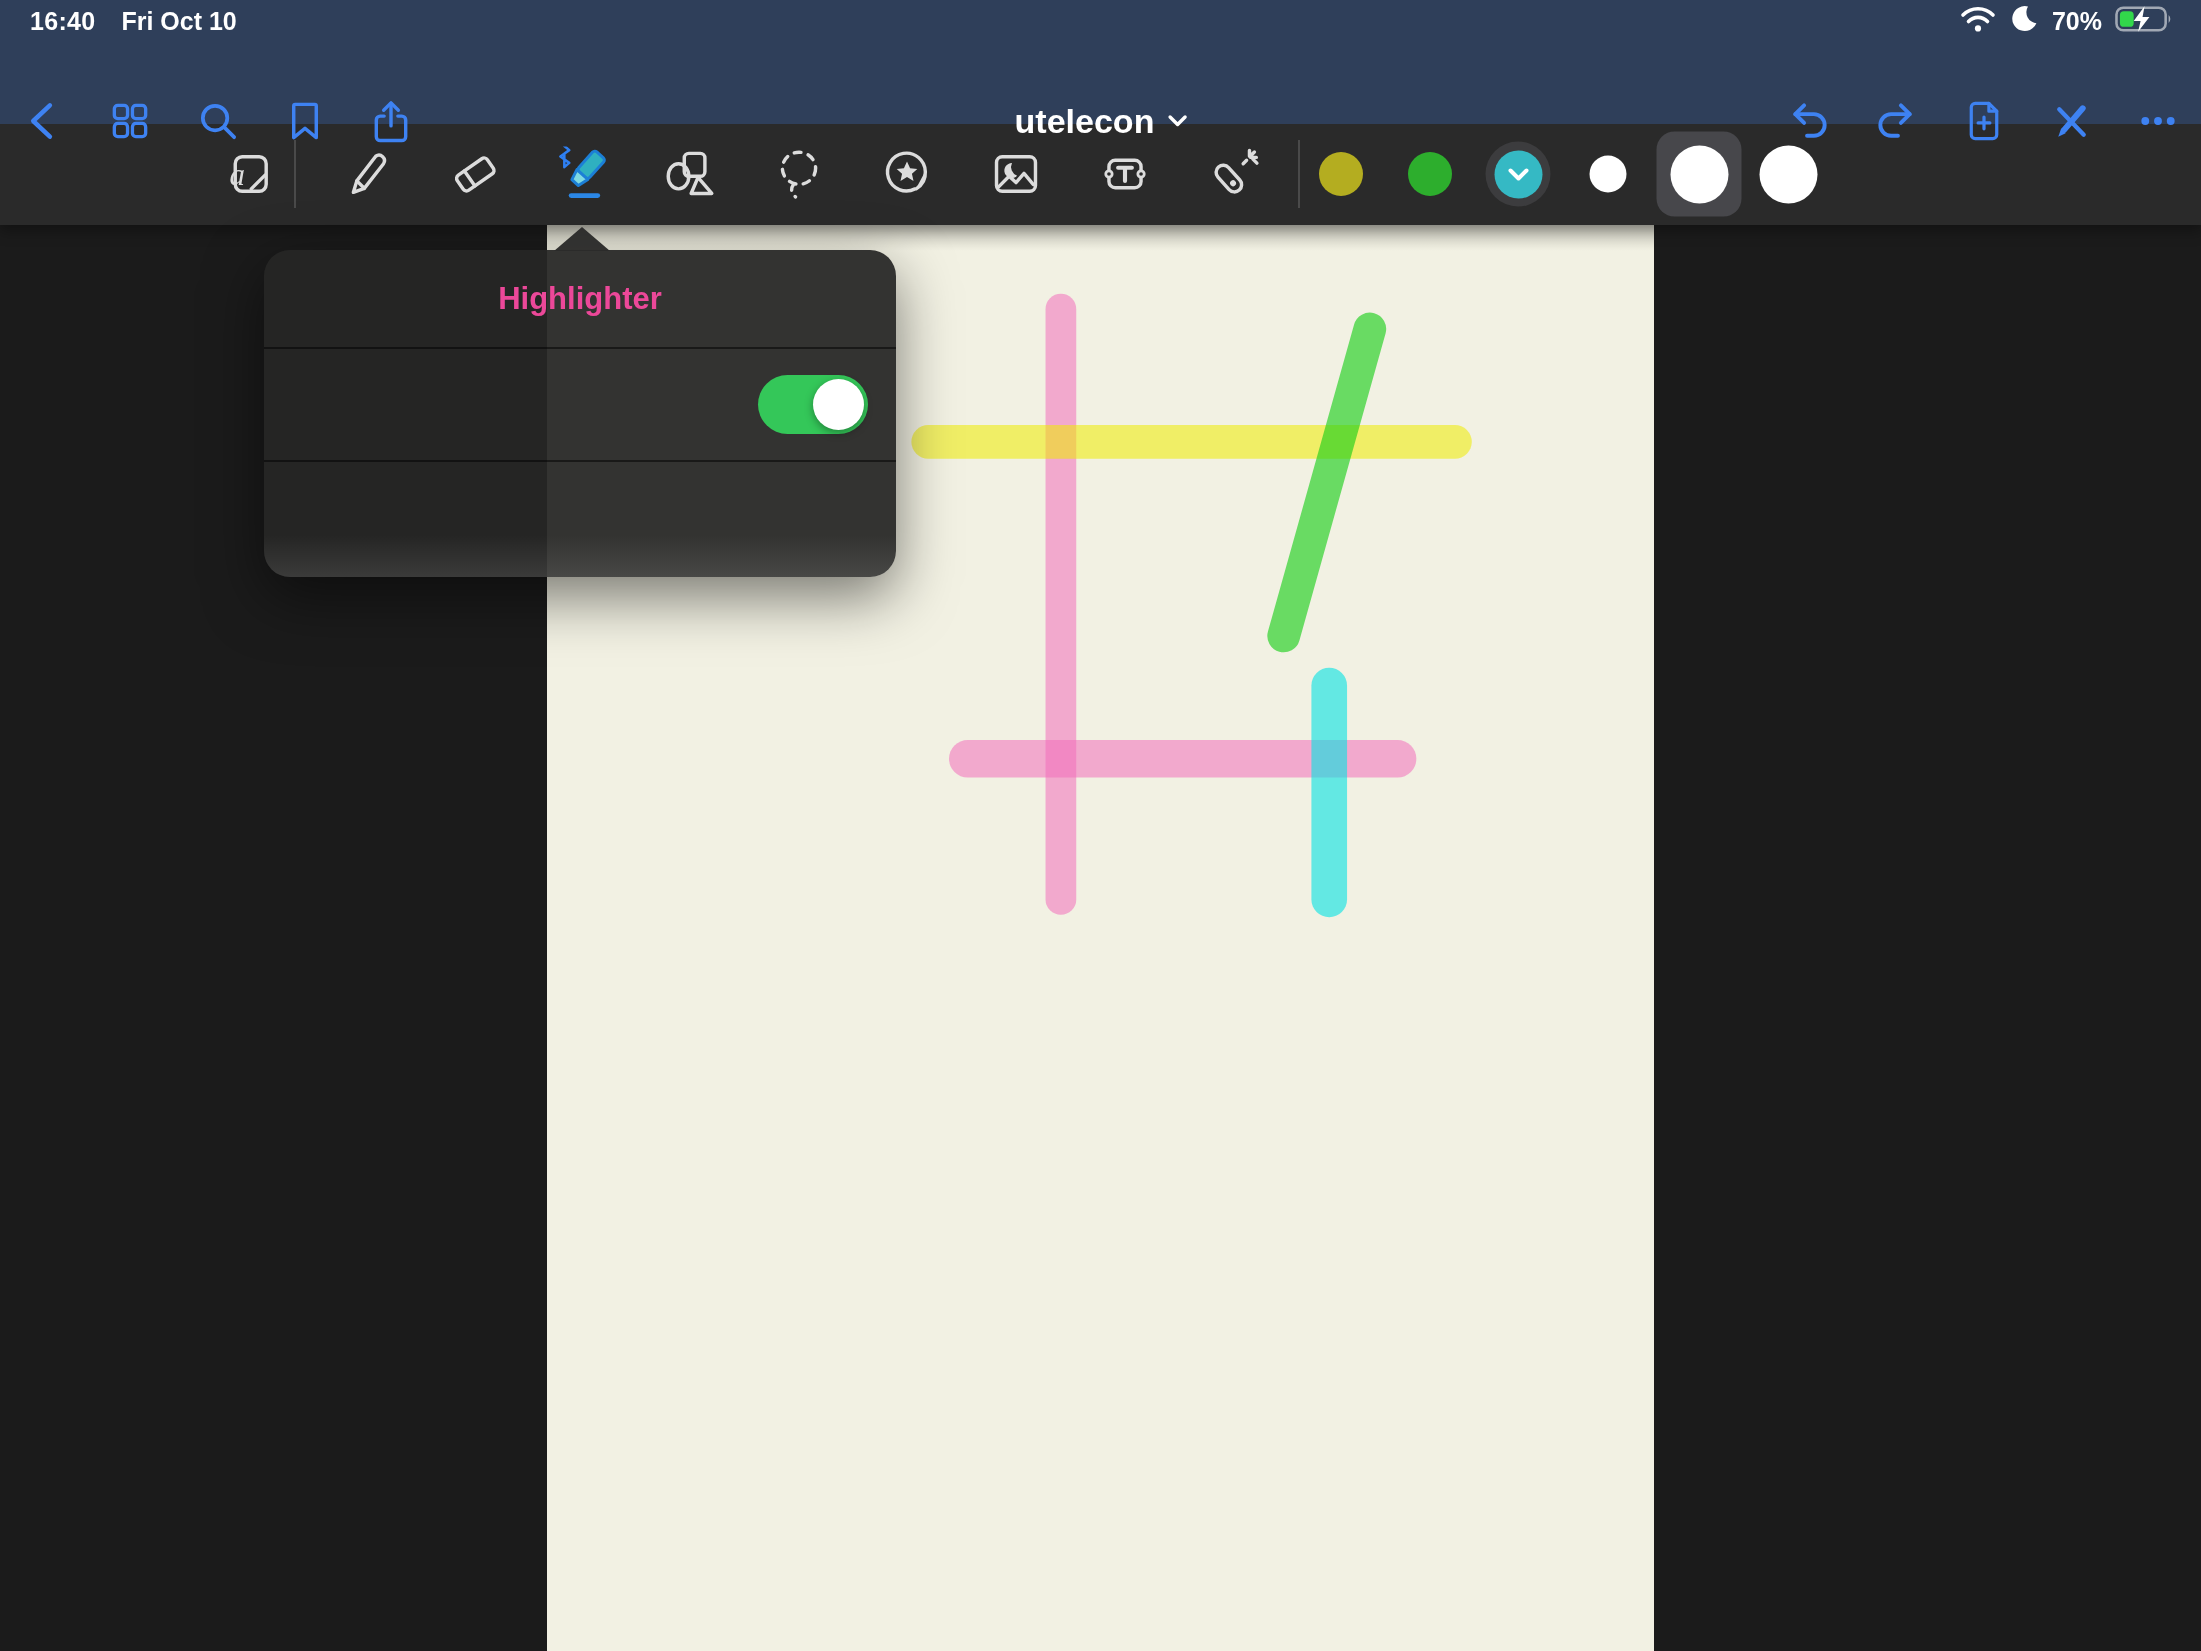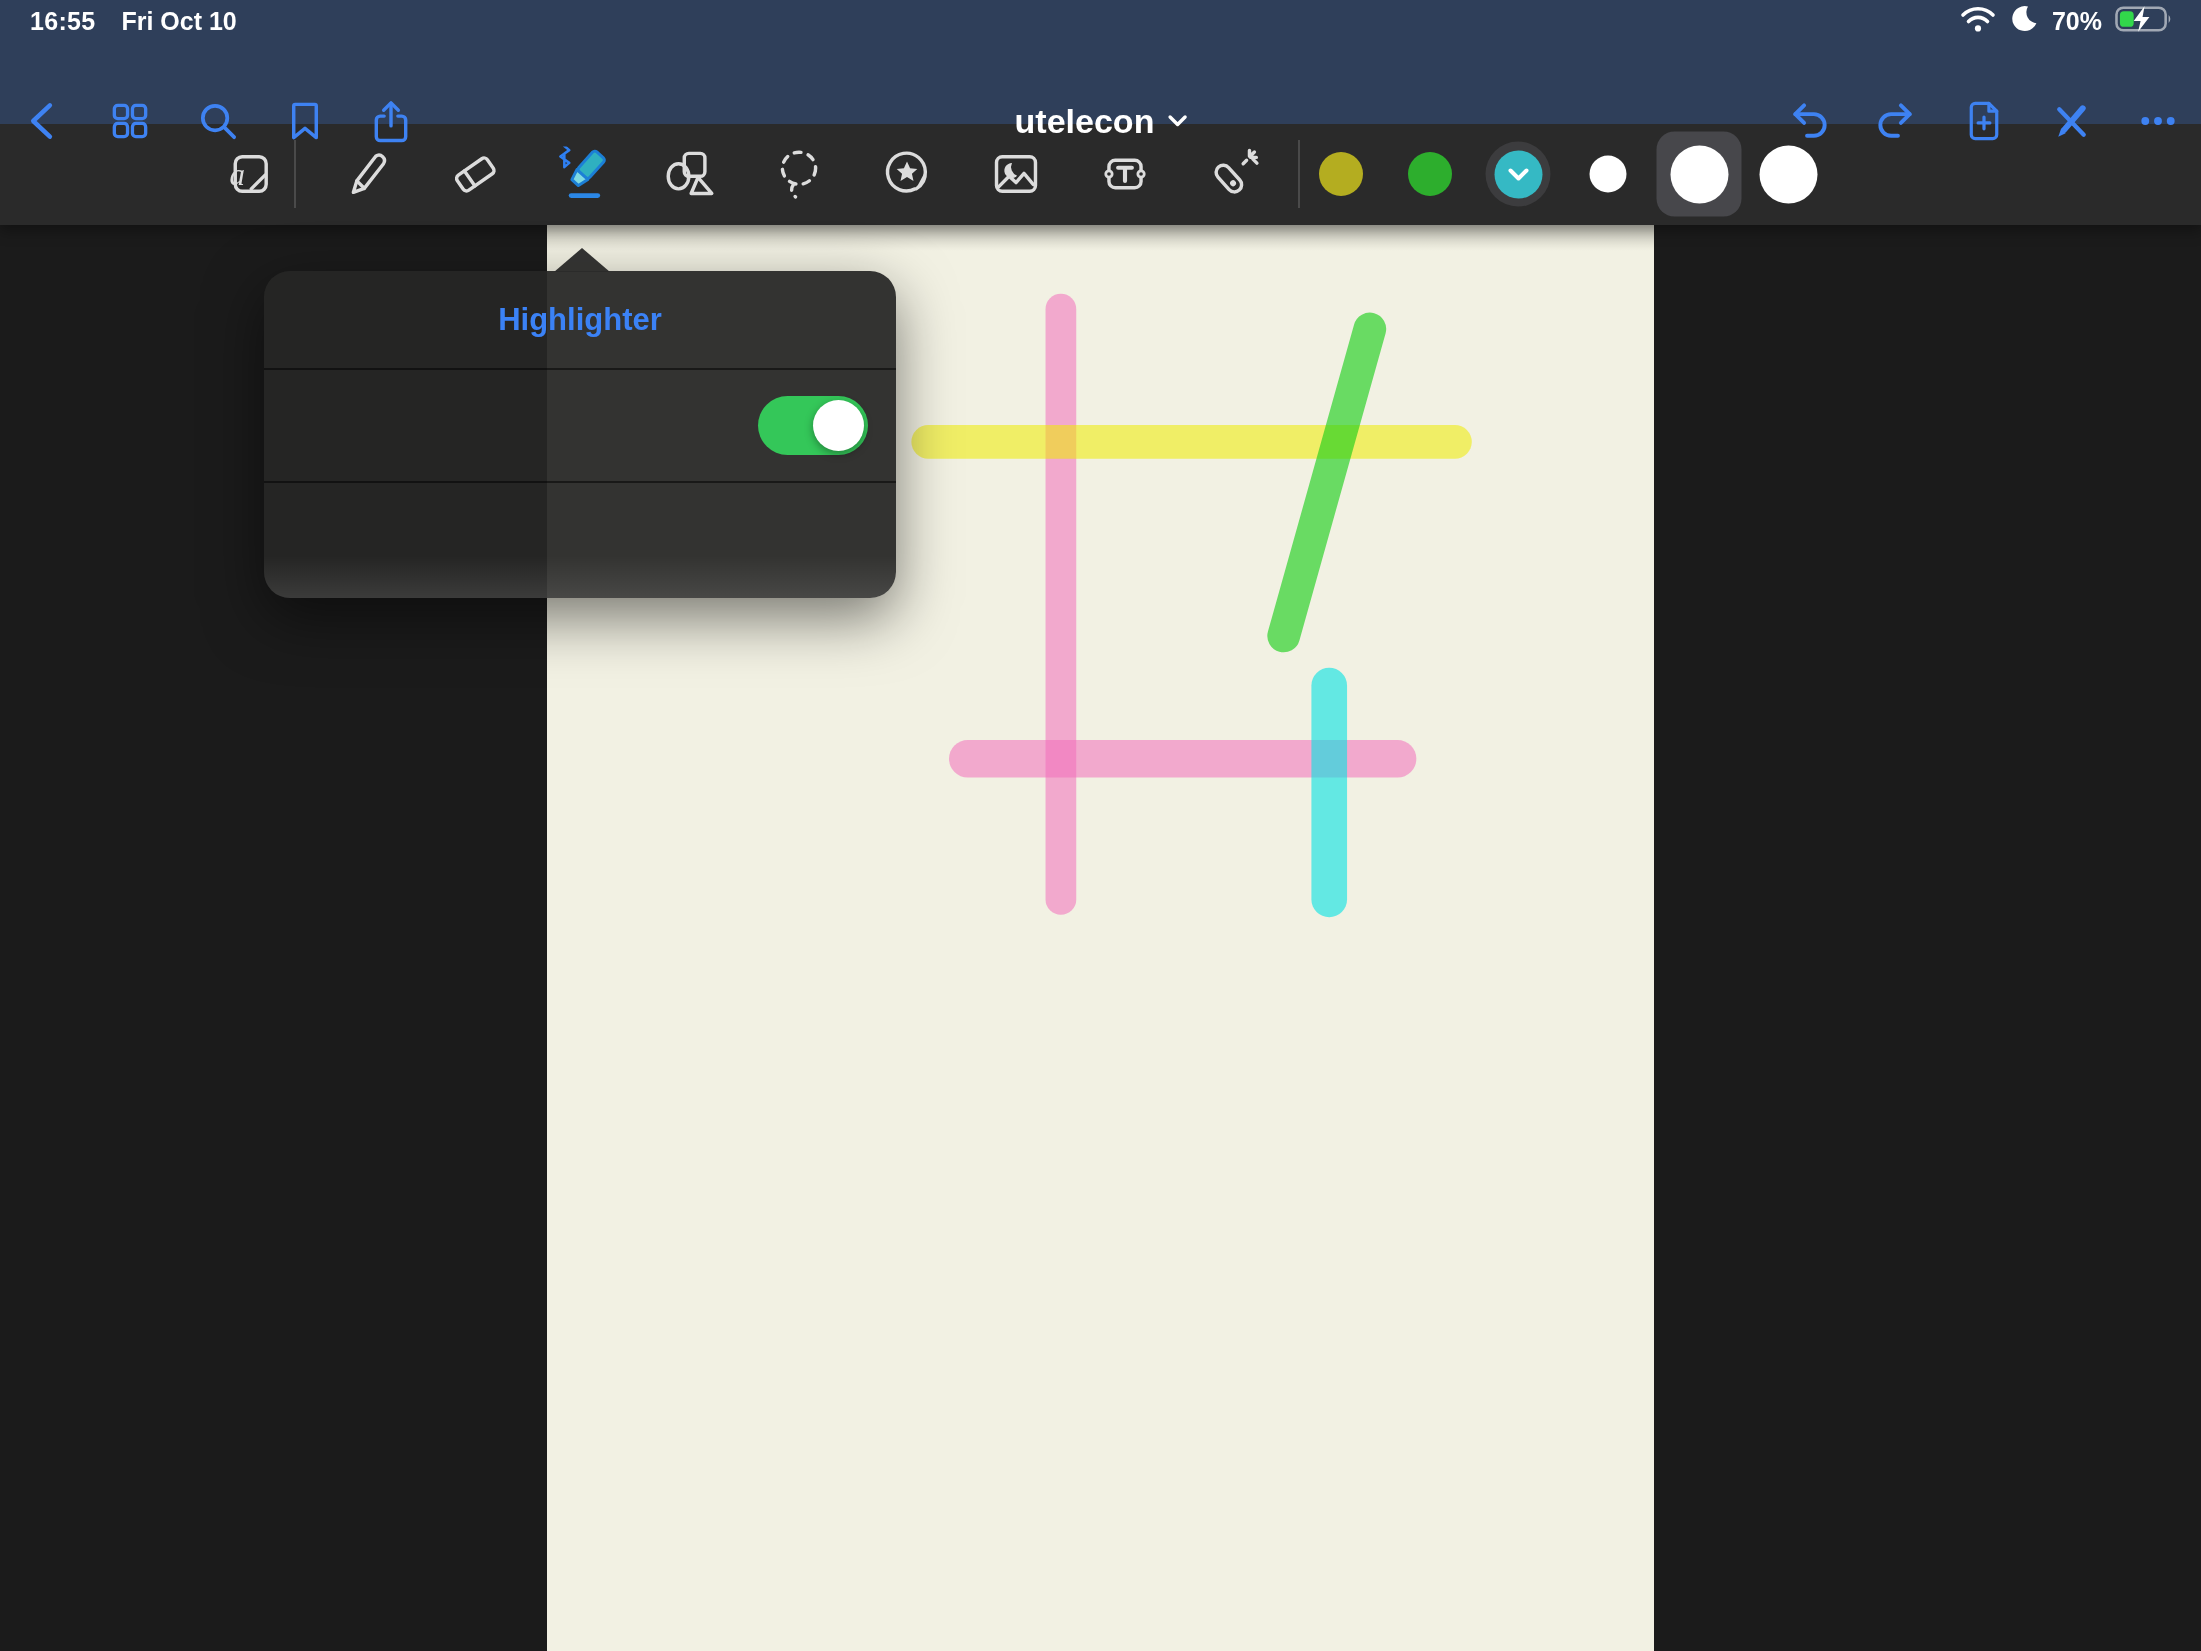--- a/index.html
+++ b/index.html
@@ -43,21 +43,21 @@
 
   
   .content { position:absolute; left:0; top:225px; width:2202px; height:1427px; background:#1b1b1b; }
   .page { position:absolute; left:547px; top:0; width:1107px; height:1427px; background:#f2f1e3; }
   .page::before { content:""; position:absolute; inset:0 0 auto 0; height:26px;
                   background:linear-gradient(180deg,rgba(0,0,0,.18),rgba(0,0,0,0)); pointer-events:none; }
   .page svg.strokes { position:absolute; inset:0; width:100%; height:100%; }
 
   
   .popover { position:absolute; left:264px; top:25px; width:632px; height:327px; border-radius:26px;
-             background:rgba(38,38,37,.94); box-shadow:0 20px 59px rgba(0,0,0,.5); z-index:40; color:#3b82f6;margin-top:21px; }
+             background:rgba(38,38,37,.94); box-shadow:0 20px 59px rgba(0,0,0,.5); z-index:40; color:#ec4899; }
   .pop-arrow { position:absolute; left:290px; top:-23px; width:0; height:0;
                border-left:28px solid transparent; border-right:28px solid transparent;
                border-bottom:24px solid rgba(43,43,42,.96); }
   .pop-title { position:absolute; left:0; top:0; width:100%; height:97px; display:flex; align-items:center; justify-content:center;
                font-size:31px; font-weight:700; }
   .pop-sep { position:absolute; left:0; width:100%; height:2px; background:rgba(0,0,0,.5); }
   .pop-row1 { position:absolute; left:0; top:99px; width:100%; height:111px; }
   .pop-row2 { position:absolute; left:0; top:212px; width:100%; height:115px; cursor:pointer; }
   .pop-label { position:absolute; left:30px; top:0; height:100%; display:flex; align-items:center; font-size:31px; font-weight:400; }
   .toggle { position:absolute; right:28px; top:26px; width:110px; height:59px; border-radius:30px; border:none; cursor:pointer;
@@ -68,21 +68,21 @@
                 background:linear-gradient(180deg,rgba(255,255,255,0),rgba(255,255,255,.10)); pointer-events:none; }
 </style>
 </head>
 <body>
 
 <div class="screen">
 
   <header class="navbar">
     <div class="statusbar">
       <div class="status-left">
-        <span class="status-time">16:55</span>
+        <span class="status-time">16:40</span>
         <span class="status-date">Fri Oct 10</span>
       </div>
       <div class="status-right">
         <span>
           <svg width="36" height="28" viewBox="0 0 36 28" fill="none" stroke="#fff" stroke-width="3.6" stroke-linecap="round">
             <path d="M3 10 a21 21 0 0 1 30 0"></path>
               <path d="M8.5 16.5 a13 13 0 0 1 19 0"></path>
             <circle cx="18" cy="23.4" r="3.1" fill="#fff" stroke="none"></circle>
           </svg>
         </span>

